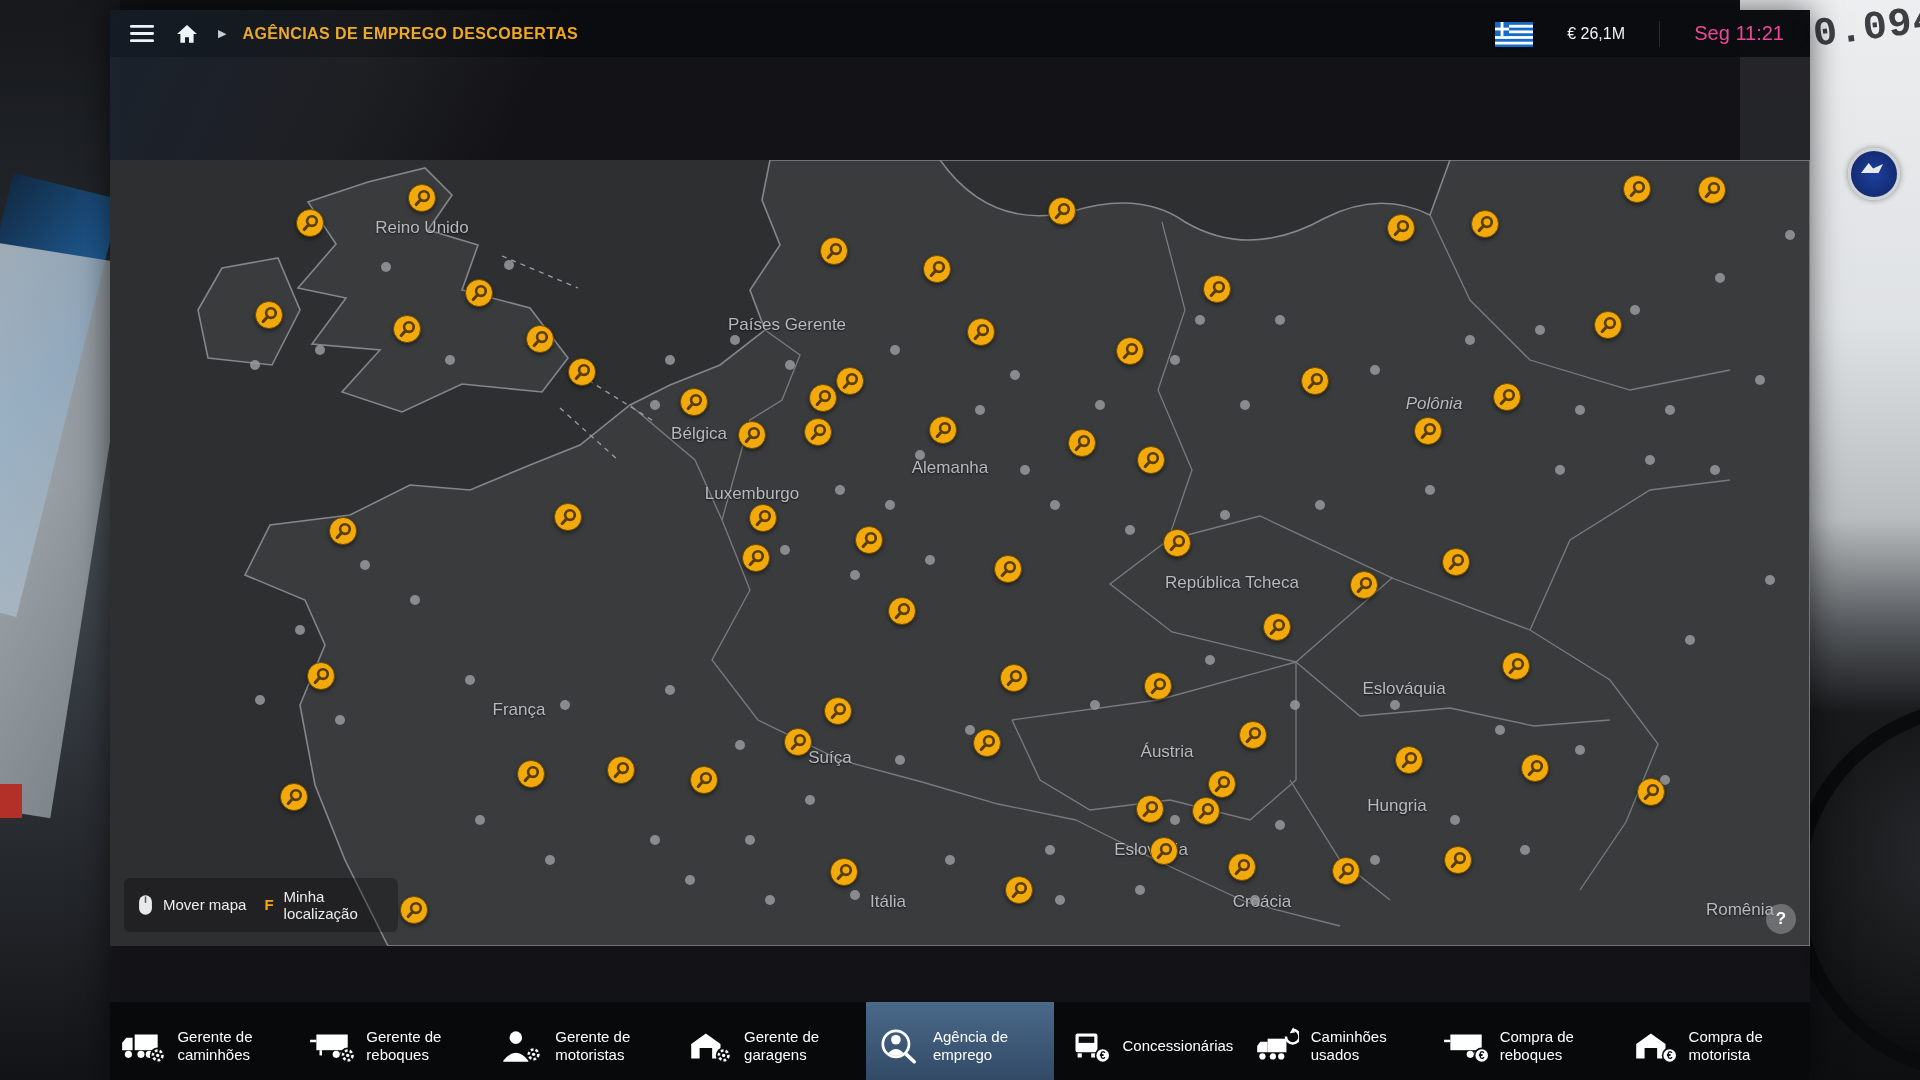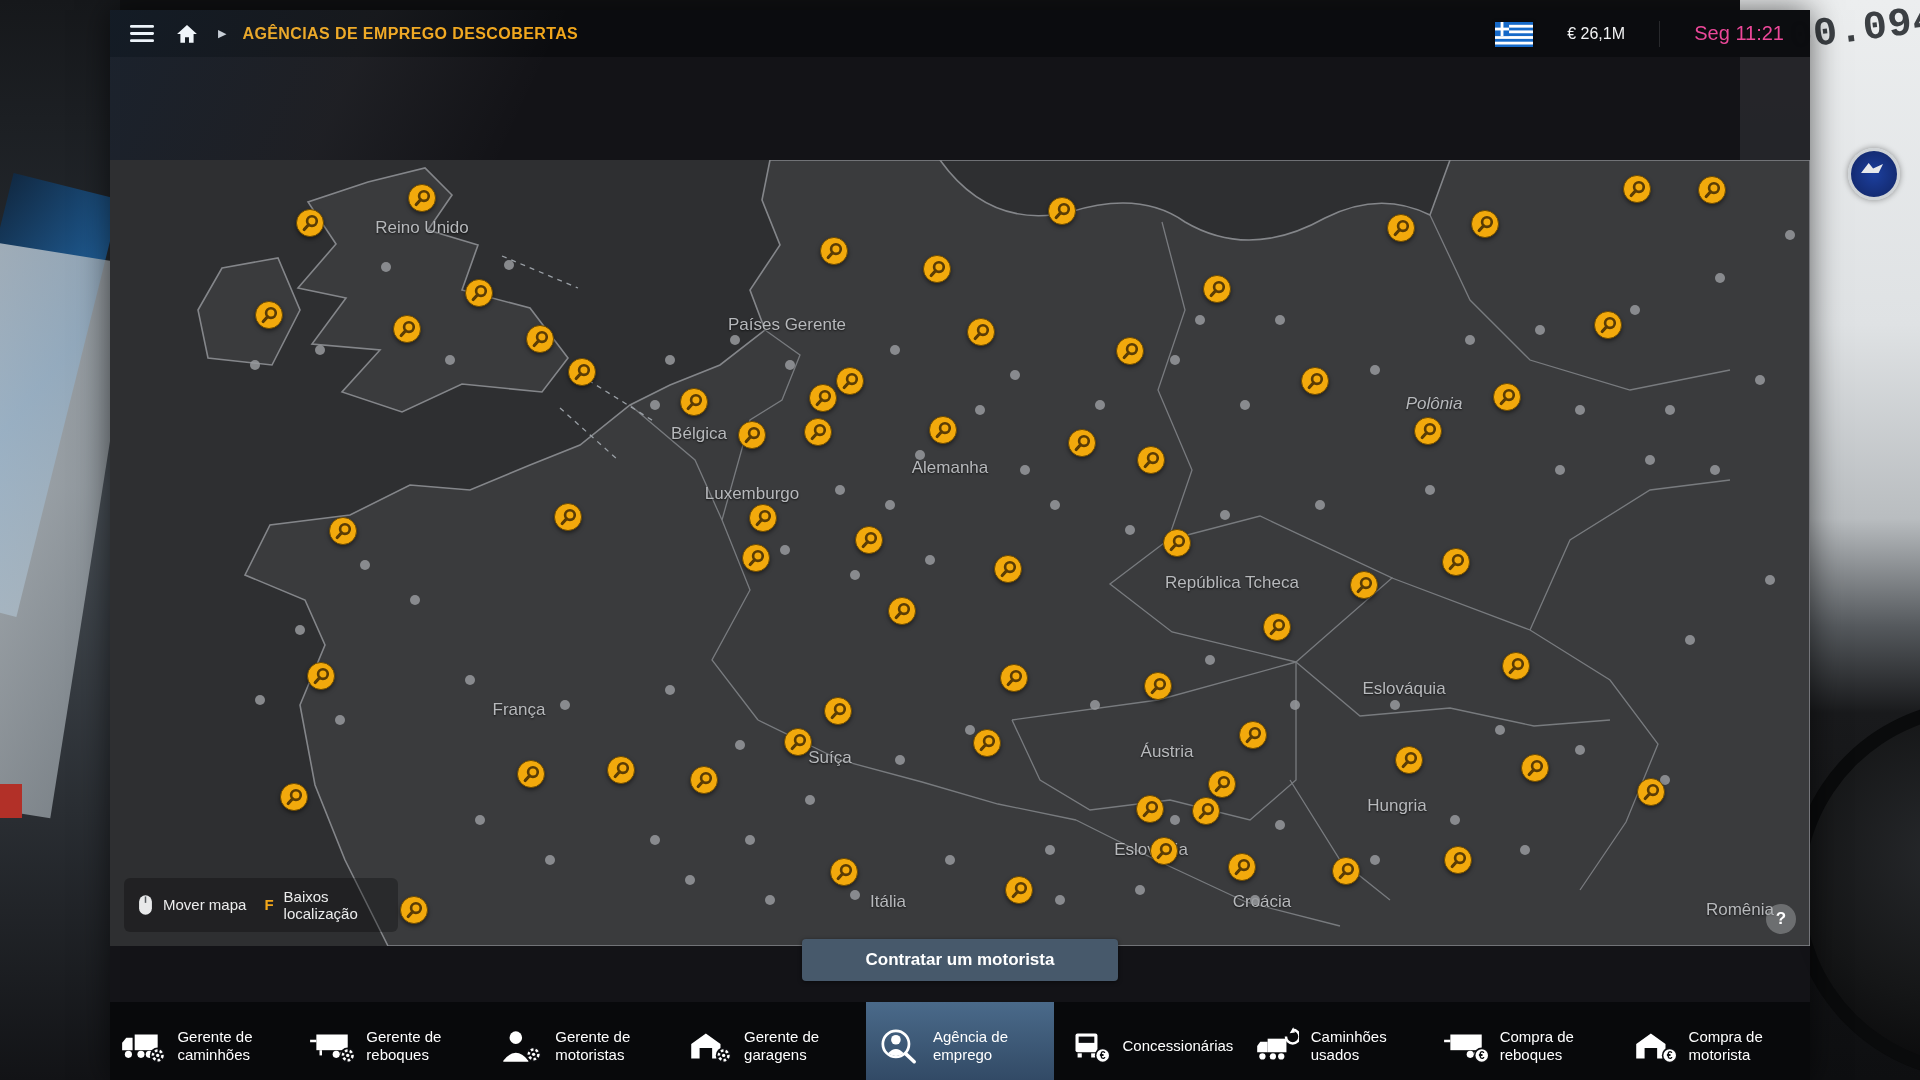--- a/index.html
+++ b/index.html
@@ -724,30 +724,27 @@
       <div class="map-controls">
         <div class="ctrl-group">
           <svg width="15" height="22" viewBox="0 0 14 20">
             <rect x="1" y="1" width="12" height="18" rx="6" fill="#e8e9ea"></rect>
             <line x1="7" y1="2" x2="7" y2="8" stroke="#55595d" stroke-width="1.4"></line>
           </svg>
           <span class="ctrl-label">Mover mapa</span>
         </div>
         <div class="ctrl-group">
           <span class="key-hint">F</span>
-          <span class="ctrl-label" style="max-width:92px;">Baixos localização</span>
+          <span class="ctrl-label" style="max-width:92px;">Minha localização</span>
         </div>
       </div>
 
       <div class="help-btn">?</div>
     </div>
 
-    <div class="hire-row">
-      <button class="hire-btn">Contratar um motorista</button>
-    </div>
 
     <div class="toolbar">
 
       <div class="tb-item">
         <span class="tb-icon">
           <svg viewBox="0 0 44 34">
               <path d="M15 6h22v15H15z" fill="#fff"></path>
               <path d="M3 21v-7l4-5h6v12z" fill="#fff"></path>
               <circle cx="9" cy="25" r="3.4" fill="#fff"></circle>
               <circle cx="21" cy="25" r="3.4" fill="#fff"></circle>

